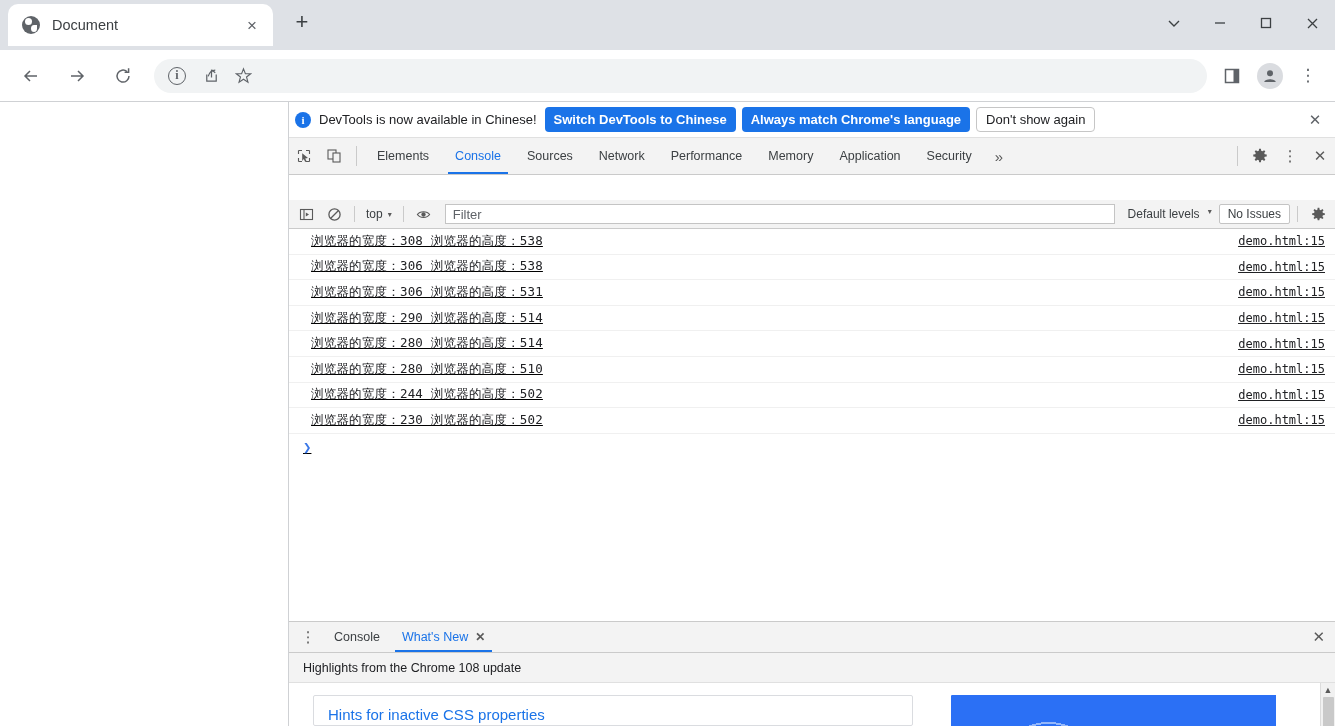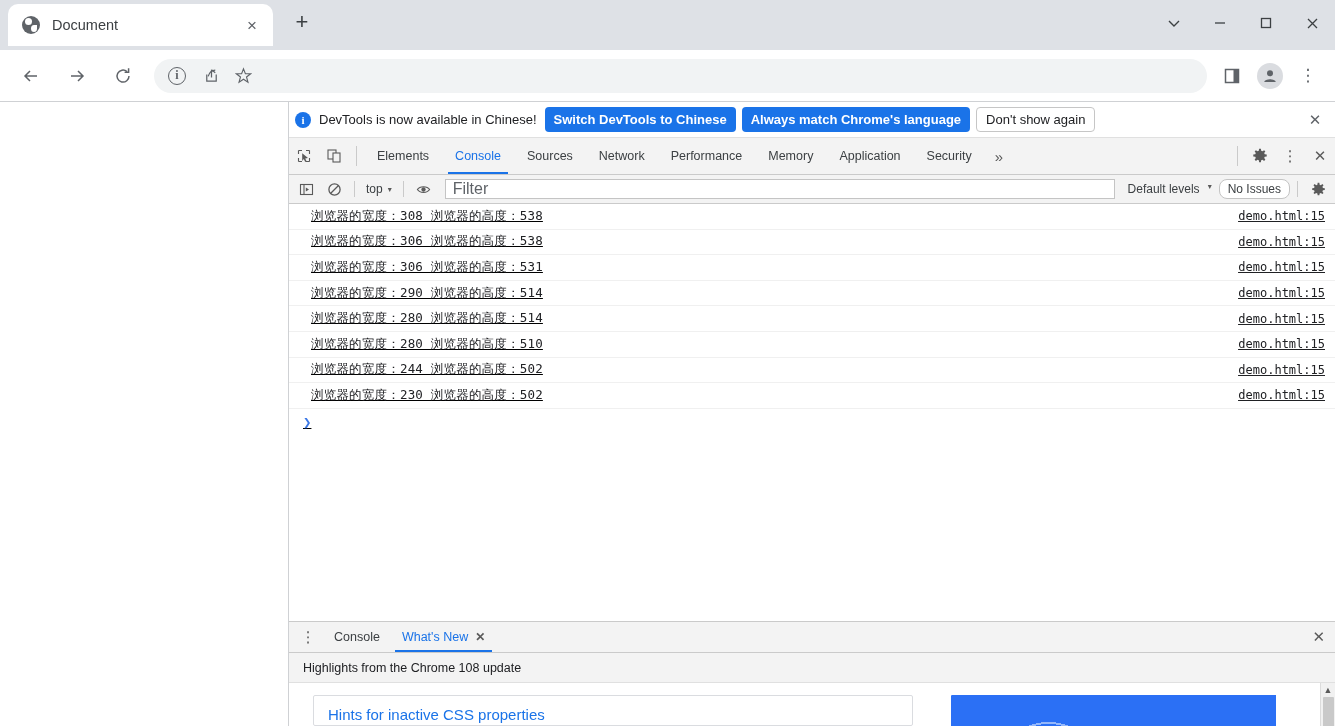--- a/index.html
+++ b/index.html
@@ -144,35 +144,35 @@
   .dt-tab.active { color:#1a73e8; }
   .dt-tab.active::after {
     content:""; position:absolute; left:6px; right:6px; bottom:0; height:2px; background:#1a73e8;
   }
   .dt-more { padding:0 10px; display:flex;align-items:center; font-size:15px; color:#5a5a5a; }
   .dt-tabs-right { margin-left:auto; display:flex; align-items:stretch; }
 
   
   .dt-console-bar {
     height:29px; background:#f3f3f3; border-bottom:1px solid #cacaca;
-    display:flex; align-items:center; padding: 0 4px; flex:0 0 auto; gap:2px;
+    display:flex; align-items:center; padding: 0 4px; flex:0 0 auto; gap:2px;margin-top:25px;
   }
   .cbtn { width:26px;height:24px;display:flex;align-items:center;justify-content:center;color:#5a5a5a;}
   .vsep { width:1px; height:16px; background:#cacaca; margin:0 5px; }
   .ctx-sel { display:flex;align-items:center; font-size:12px;color:#3c4043; padding:0 4px; gap:5px;}
   .caret { font-size:8px; color:#5a5a5a; }
   .filter-input {
     flex:1; height:20px; background:#ffffff; border:1px solid #c4c4c4;
-    margin: 0 6px; padding: 0 7px; font-size:16px; color:#5f6368;
+    margin: 0 6px; padding: 0 7px; font-size:13px; color:#5f6368;
     display:flex; align-items:center;
   }
   .lvl { font-size:12px;color:#3c4043; display:flex;align-items:flex-start;gap:8px; padding:0 5px;}
   .issues {
     font-size:12px;color:#3c4043; border:1px solid #c4c4c4; background:#fff;
-    height:20px; padding: 0 8px; display:flex; align-items:center; border-radius:8px;
+    height:20px; padding: 0 8px; display:flex; align-items:center; border-radius:2px;
   }
 
   
   .dt-console {
     flex:1; background:#ffffff; overflow:hidden; position:relative;
     display:flex; flex-direction:column;text-decoration:underline;
   }
   .log-row {
     height:25.6px; border-bottom:1px solid #f0f0f0;
     display:flex; align-items:center; padding-left:22px; padding-right:10px;

